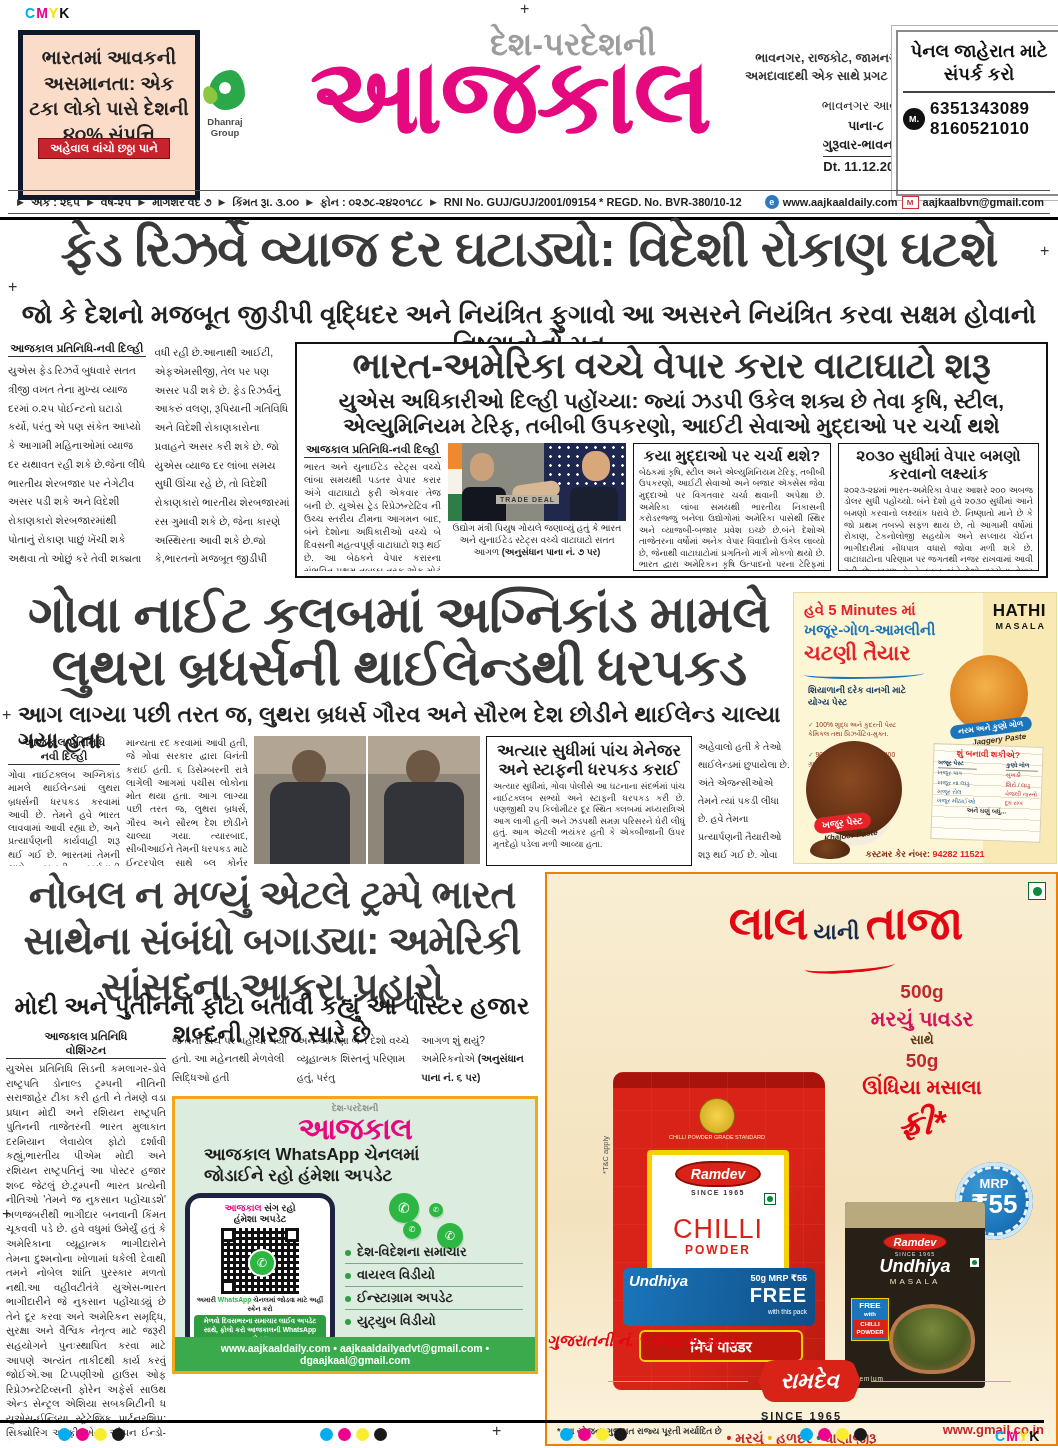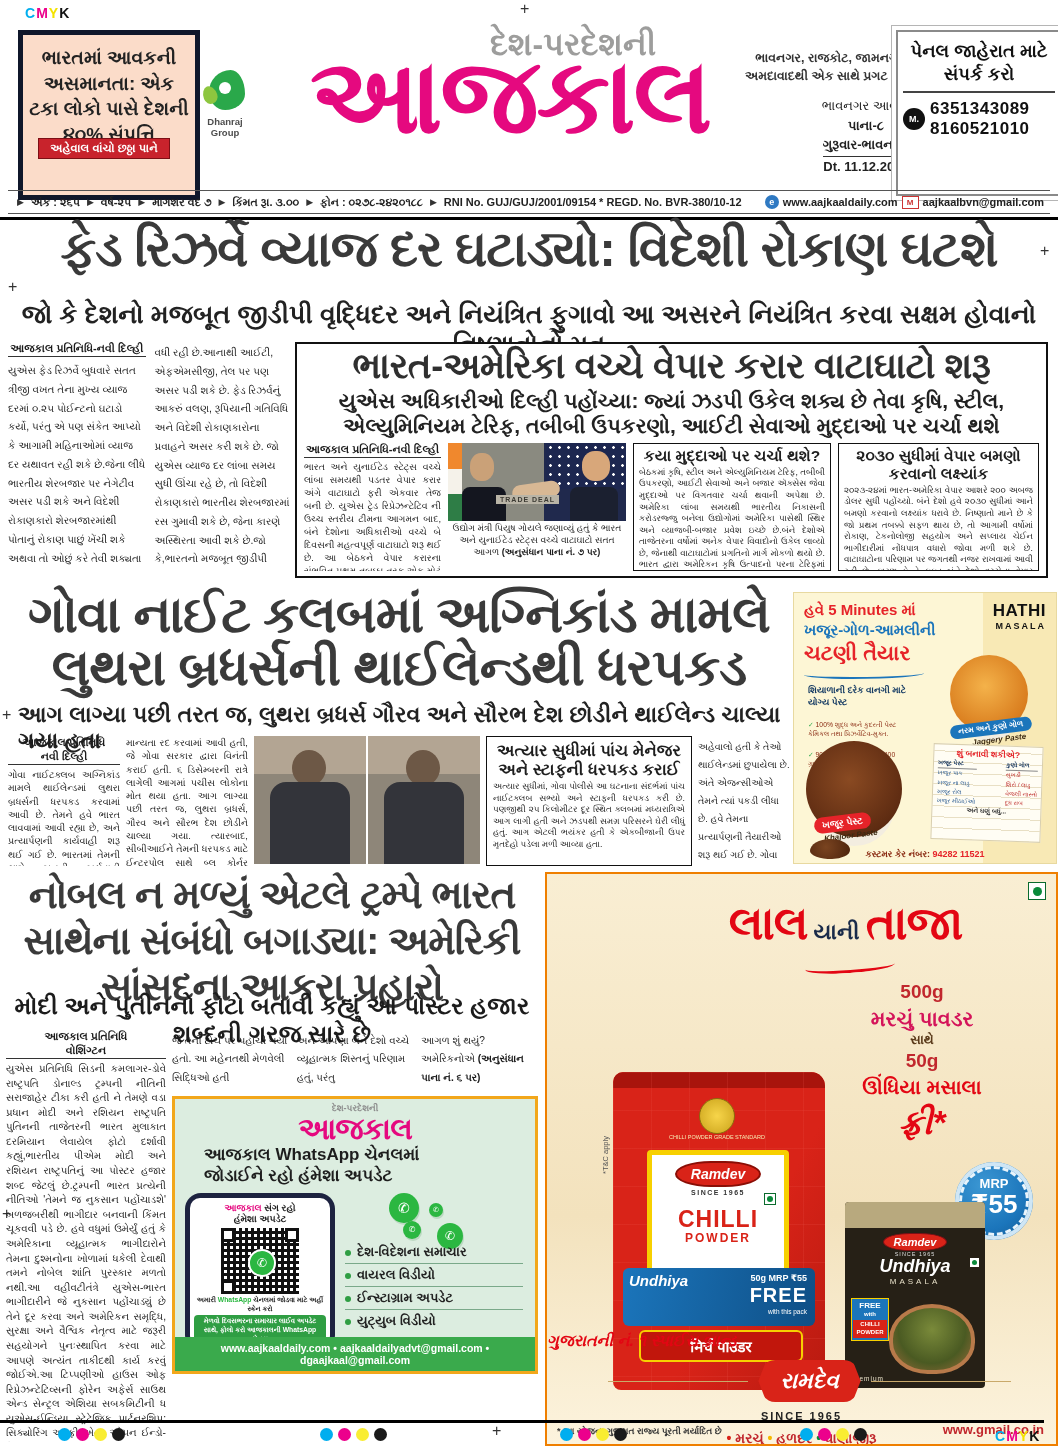--- a/index.html
+++ b/index.html
@@ -180,21 +180,21 @@
   .mrp-badge .l2{font-size:26px;font-weight:900;line-height:1;}
   .tnc{left:54px;top:300px;font-size:7.5px;color:#555;transform:rotate(-90deg);transform-origin:left top;}
   .chilli{left:66px;top:198px;width:212px;height:318px;background:linear-gradient(120deg,#d92318 0 60%,#b81a10);border-radius:10px 14px 8px 8px;overflow:hidden;}
   .chilli::before{content:"";position:absolute;left:0;top:0;width:100%;height:16px;background:#a8140c;border-radius:10px 14px 0 0;}
   .ch-grid{position:absolute;inset:0;background-image:linear-gradient(#e8544a33 1px,transparent 1px),linear-gradient(90deg,#e8544a33 1px,transparent 1px);background-size:38px 38px;}
   .ch-seal{position:absolute;left:86px;top:26px;width:34px;height:34px;border-radius:50%;background:radial-gradient(#f7d54a,#caa21a);border:1px solid #8a6d0d;}
   .ch-sealtxt{position:absolute;left:52px;top:62px;width:104px;font-size:5.5px;color:#f7e9b0;text-align:center;line-height:1.3;}
   .ch-panel{position:absolute;left:34px;top:78px;width:142px;height:168px;background:#fff;border:5px solid #f7d000;border-radius:4px;text-align:center;padding-top:6px;box-sizing:border-box;}
   .rd-oval{display:inline-block;background:#d92318;color:#fff;font-style:italic;font-weight:900;border:2px solid #8a0e06;border-radius:50%/60%;padding:3px 14px;font-size:14px;}
   .ch-since{font-size:7px;font-weight:bold;color:#333;letter-spacing:1.5px;margin-top:2px;}
-  .ch-name1{font-size:23px;font-weight:700;color:#d92318;letter-spacing:1px;line-height:1;margin-top:12px;}
+  .ch-name1{font-size:27px;font-weight:400;color:#d92318;letter-spacing:1px;line-height:1;margin-top:20px;}
   .ch-name2{font-size:12px;font-weight:900;color:#d92318;letter-spacing:2px;}
   .ch-gdot{position:absolute;right:8px;top:38px;width:10px;height:10px;border:1px solid #0a6b2d;background:#fff;}
   .ch-gdot i{display:block;width:6px;height:6px;margin:1.5px;border-radius:50%;background:#0a8a3a;}
   .ch-blue{position:absolute;left:10px;top:196px;width:192px;height:58px;background:linear-gradient(100deg,#1b75bb,#0f4f86);border-radius:6px;color:#fff;padding:4px 6px;box-sizing:border-box;}
   .ch-und{font-size:15px;font-weight:900;font-style:italic;color:#fff;}
   .ch-50{position:absolute;right:8px;top:5px;font-size:9px;font-weight:bold;}
   .ch-free{position:absolute;right:8px;top:16px;font-size:20px;font-weight:900;letter-spacing:1px;}
   .ch-with{position:absolute;right:8px;top:40px;font-size:6.5px;}
   .ch-hindi{position:absolute;left:26px;top:258px;width:160px;background:#c1160c;border:2px solid #f7d000;border-radius:6px;color:#fff;font-size:15px;font-weight:900;text-align:center;padding:4px 0;}
   .undbox{left:298px;top:328px;width:140px;height:186px;background:#262016;border-radius:4px;overflow:hidden;}

